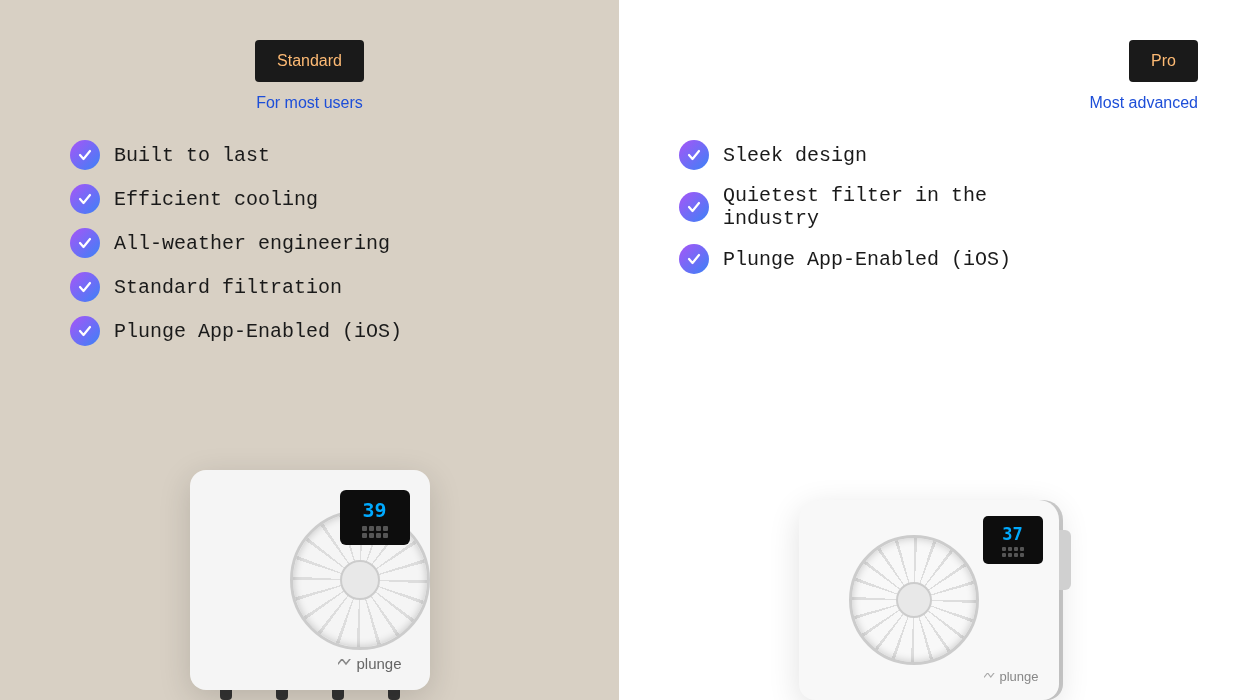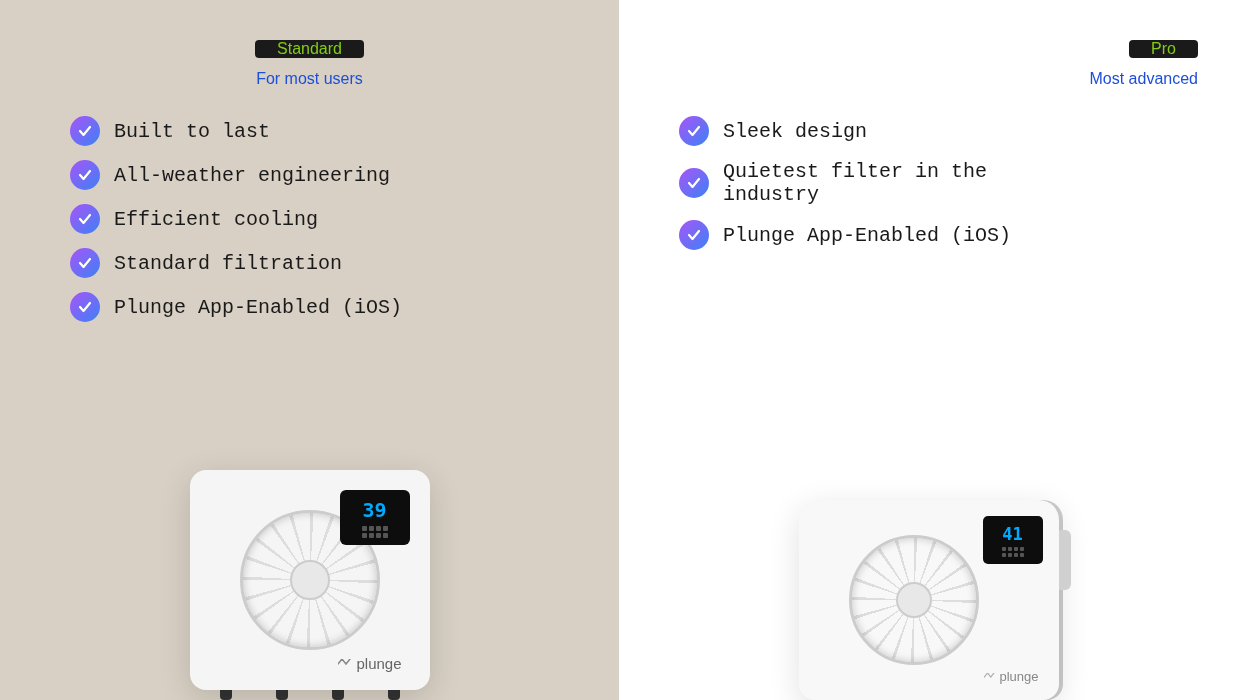--- a/index.html
+++ b/index.html
@@ -29,22 +29,22 @@
       background-color: #ffffff;
       display: flex;
       flex-direction: column;
       align-items: flex-end;
       padding: 40px 40px 0 40px;
       position: relative;
     }
 
     .badge {
       background-color: #1a1a1a;
-      color: #84cc16;
-      padding: 0 22px;
+      color: #fdba74;
+      padding: 12px 22px;
       border-radius: 4px;
       font-size: 16px;
       font-weight: 500;
       display: inline-block;
       margin-bottom: 12px;
     }
 
     .subtitle {
       font-size: 16px;
       color: #1d4ed8;
@@ -99,21 +99,21 @@
 
     .chiller-body {
       width: 240px;
       height: 220px;
       background: #f5f5f5;
       border-radius: 16px;
       position: relative;
       box-shadow: 0 8px 32px rgba(0,0,0,0.15);
       display: flex;
       align-items: center;
-      justify-content: center;
+      justify-content: flex-end;
       overflow: visible;
     }
 
     .chiller-feet {
       display: flex;
       justify-content: space-between;
       padding: 0 30px;
     }
 
     .foot {
@@ -322,29 +322,29 @@
         </svg>
       </span>
       <span>Built to last</span>
     </li>
     <li>
       <span class="check-icon">
         <svg viewBox="0 0 16 16" fill="none">
           <polyline points="3,8 6.5,12 13,4" stroke="white" stroke-width="2.2" stroke-linecap="round" stroke-linejoin="round"></polyline>
         </svg>
       </span>
+      <span>Efficient cooling</span>
+    </li>
+    <li>
+      <span class="check-icon">
+        <svg viewBox="0 0 16 16" fill="none">
+          <polyline points="3,8 6.5,12 13,4" stroke="white" stroke-width="2.2" stroke-linecap="round" stroke-linejoin="round"></polyline>
+        </svg>
+      </span>
       <span>All-weather engineering</span>
-    </li>
-    <li>
-      <span class="check-icon">
-        <svg viewBox="0 0 16 16" fill="none">
-          <polyline points="3,8 6.5,12 13,4" stroke="white" stroke-width="2.2" stroke-linecap="round" stroke-linejoin="round"></polyline>
-        </svg>
-      </span>
-      <span>Efficient cooling</span>
     </li>
     <li>
       <span class="check-icon">
         <svg viewBox="0 0 16 16" fill="none">
           <polyline points="3,8 6.5,12 13,4" stroke="white" stroke-width="2.2" stroke-linecap="round" stroke-linejoin="round"></polyline>
         </svg>
       </span>
       <span>Standard filtration</span>
     </li>
     <li>
@@ -424,21 +424,21 @@
     </li>
   </ul>
 
   <div class="product-image-area">
     <div style="position:relative; display:flex; flex-direction:column; align-items:center;">
       <div class="chiller-pro-body">
         <div class="pro-fan-grille">
           <div class="pro-fan-center"></div>
         </div>
         <div class="pro-display">
-          <span class="pro-display-number">41</span>
+          <span class="pro-display-number">37</span>
           <div class="pro-display-dots">
             <div class="pro-display-dot"></div>
             <div class="pro-display-dot"></div>
             <div class="pro-display-dot"></div>
             <div class="pro-display-dot"></div>
             <div class="pro-display-dot"></div>
             <div class="pro-display-dot"></div>
             <div class="pro-display-dot"></div>
             <div class="pro-display-dot"></div>
           </div>

